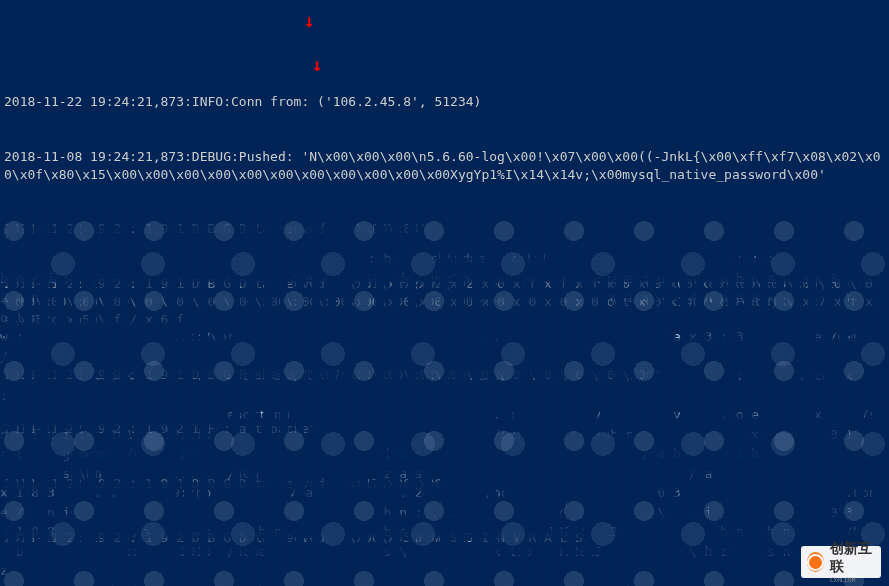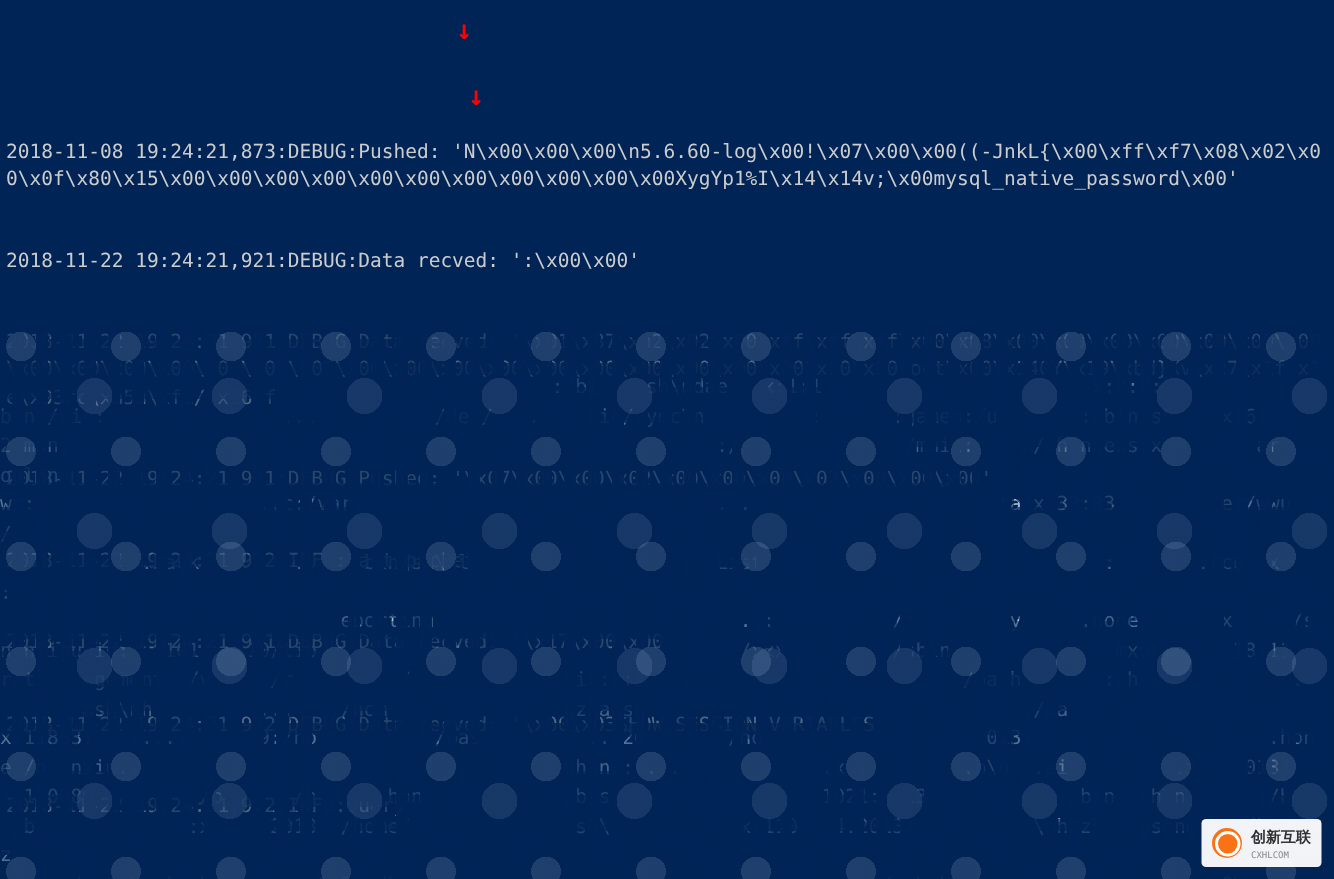--- a/index.html
+++ b/index.html
@@ -108,39 +108,40 @@
       border-radius: 50%;
     }
     .wm-icon::after{
       content:"";
       position:absolute;
       width:5px;height:5px;background:#f97316;left:50%;top:50%;
       transform:translate(-50%,-50%) rotate(45deg);
     }
     .wm-text {
       color: #333;
-      font-size: 10px;
+      font-size: 14px;
       line-height: 1;
       font-family: Arial, sans-serif;
       font-weight: bold;
     }
     .wm-sub {
       font-size: 6px;
       color: #888;
       font-weight: normal;
       display:block;
     }
   </style>
 </head>
 <body>
 
 <div class="terminal">
   <span class="arrow1">↓</span>
   <span class="arrow2">↓</span>
 
+  <div class="log-line">2018-11-22 19:24:21,873:INFO:Conn from: ('106.2.45.8', 51234)</div>
   <div class="log-line">2018-11-08 19:24:21,873:DEBUG:Pushed: 'N\x00\x00\x00\n5.6.60-log\x00!\x07\x00\x00((-JnkL{\x00\xff\xf7\x08\x02\x00\x0f\x80\x15\x00\x00\x00\x00\x00\x00\x00\x00\x00\x00\x00XygYp1%I\x14\x14v;\x00mysql_native_password\x00'</div>
   <div class="log-line">2018-11-22 19:24:21,921:DEBUG:Data recved: ':\x00\x00'</div>
   <div class="log-line">2018-11-22 19:24:21,921:DEBUG:Data recved: '\x01\x87\xa2\x02\x00\xff\xff\xff\x00\x08\x00\x00\x00\x00\x00\x00\x00\x00\x00\x00\x00\x00\x00\x00\x00\x00\x00\x00\x00\x00\x00\x00\x00\x00\x00\x00root\x00\x140Y\x19\xbd}Xv\xc7\x1f\x1e\x93rc\xa5u\xf1/\x16~f'</div>
   <div class="log-line">2018-11-22 19:24:21,921:DEBUG:Pushed: '\x07\x00\x00\x02\x00\x00\x00\x02\x00\x00\x00'</div>
   <div class="log-line">2018-11-22 19:24:21,922:INFO:Last packet</div>
   <div class="log-line">2018-11-22 19:24:21,971:DEBUG:Data recved: '\x17\x00\x00'</div>
   <div class="log-line">2018-11-22 19:24:21,972:DEBUG:Data recved: '\x00\x03SHOW SESSION VARIABLES'</div>
   <div class="log-line">2018-11-22 19:24:21,972:INFO:Query</div>
   
   

